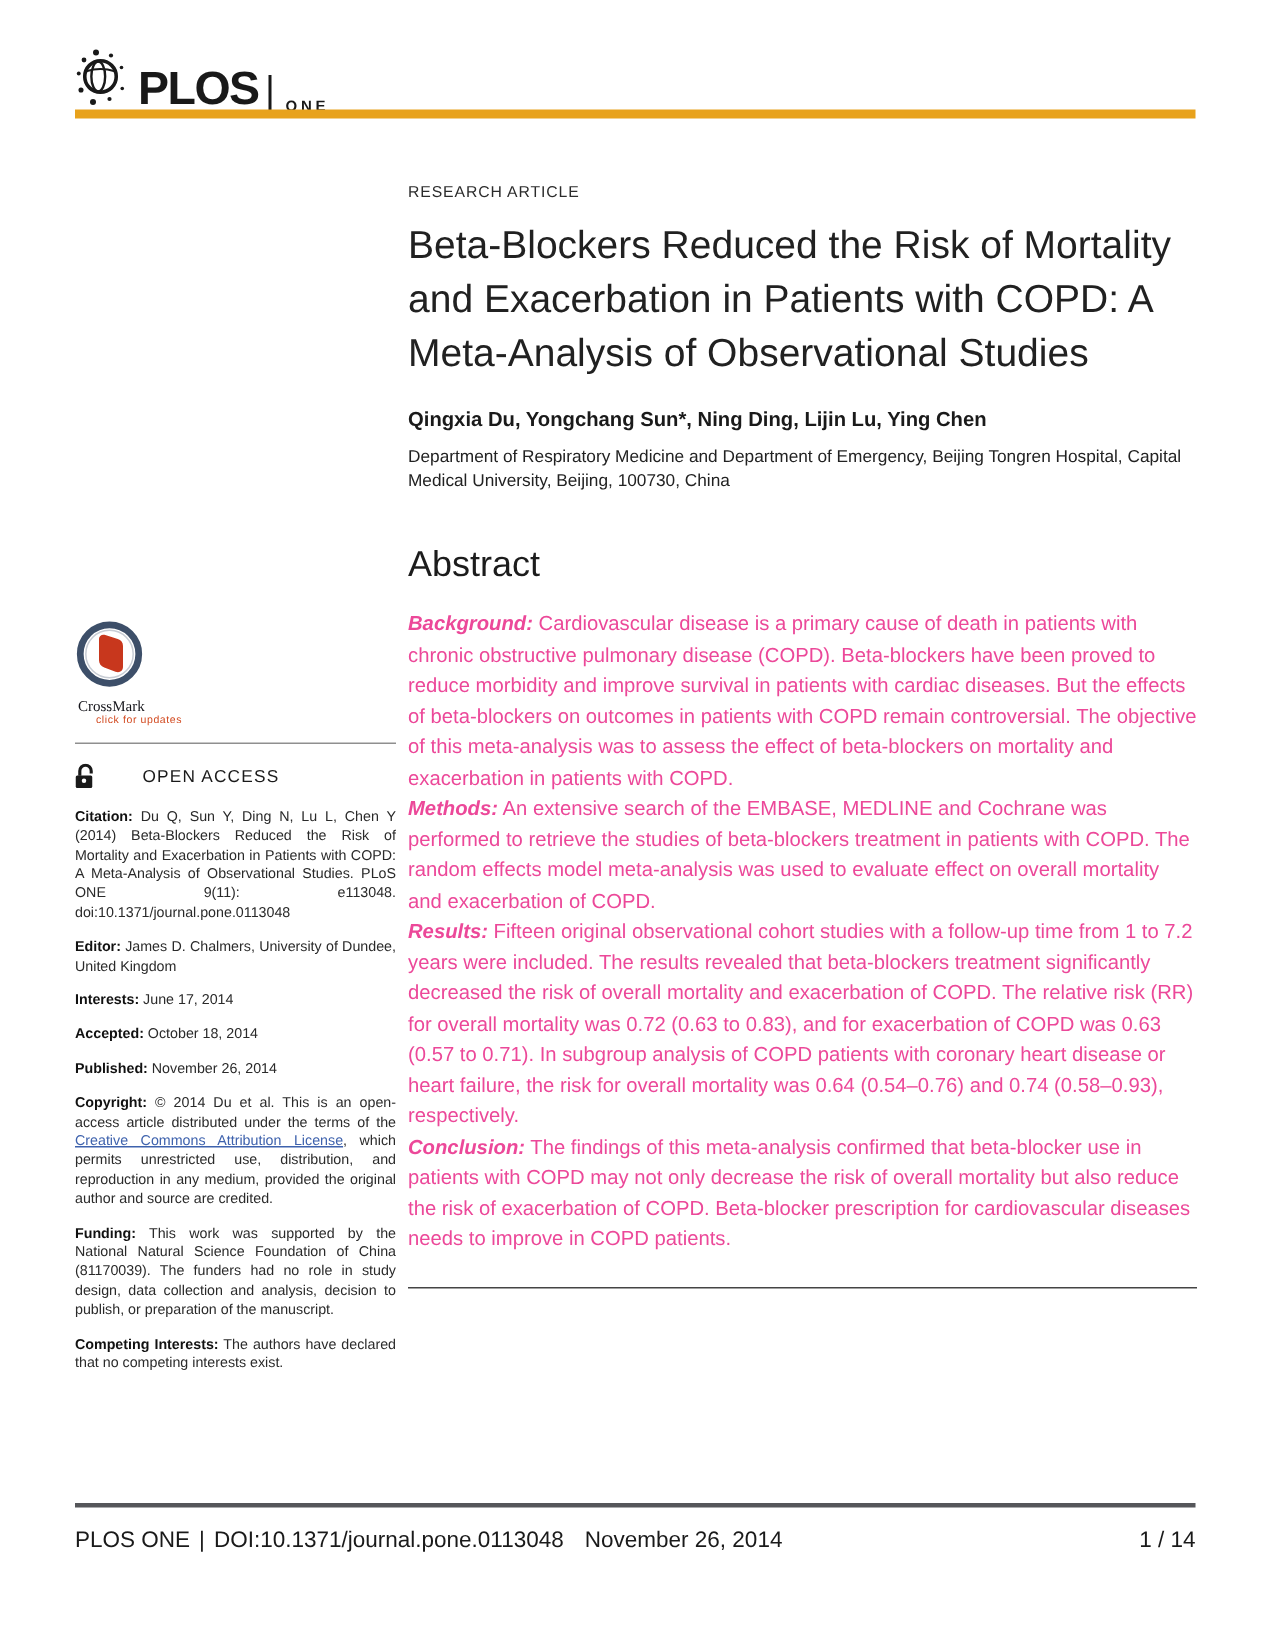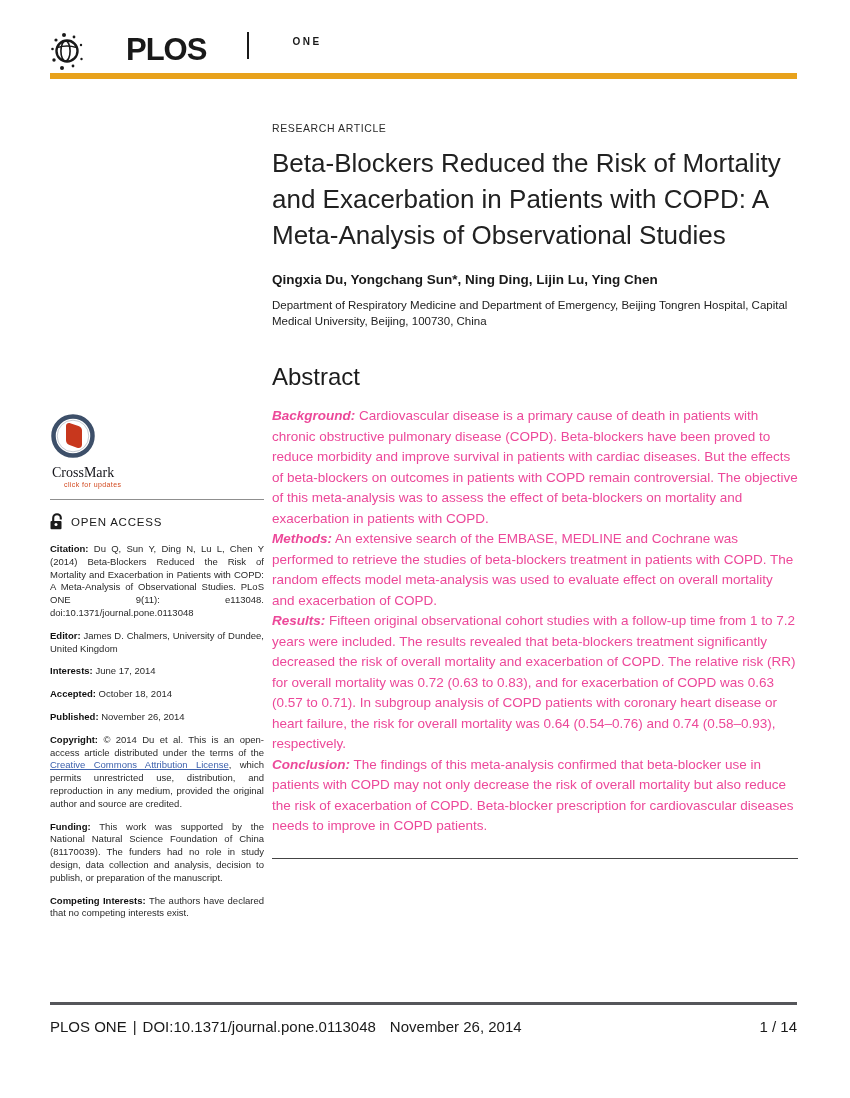--- a/index.html
+++ b/index.html
@@ -3,21 +3,21 @@
 <meta charset="utf-8">
 <style>
   * { margin:0; padding:0; box-sizing:border-box; }
   html,body { background:#ffffff; }
   .page {
     position:relative; width:850px; height:1098px; background:#ffffff;
     font-family:"Liberation Sans", sans-serif; color:#1a1a1a; overflow:hidden;
   }
 
   
-  .masthead { position:absolute; left:50px; top:32px; display:flex; align-items:flex-start;gap:34px; }
+  .masthead { position:absolute; left:50px; top:32px; display:flex; align-items:flex-end; }
   .globe { margin-right:6px; }
   .logo-plos { font-size:31px; font-weight:bold; letter-spacing:-1px; color:#191919; }
   .logo-divider { width:2px; height:27px; background:#191919; margin:0 9px 0 7px; }
   .logo-one { font-size:10px; font-weight:bold; letter-spacing:2.5px; color:#191919; margin-top:4px; }
   .gold-bar { position:absolute; left:50px; top:73px; width:747px; height:6px; }
 
   
   .main { position:absolute; left:272px; top:122px; width:526px; }
   .kicker { font-size:10.5px; letter-spacing:0.6px; color:#2b2b2b; }
   .title { margin-top:11px; font-size:26px; line-height:36px; font-weight:400; color:#212121; }
@@ -27,24 +27,24 @@
   .link { color:#3e62ad; text-decoration:underline; cursor:pointer; }
   .abstract-heading { margin-top:34px; font-size:24px; font-weight:400; color:#1c1c1c; }
   .abstract-body { margin-top:15px; font-size:13.5px; line-height:20.5px; color:#ec4899; }
   .abstract-body p { margin:0; }
   .sec-label { font-weight:bold; font-style:italic; }
   .abstract-rule { margin-top:21px; border:none; border-top:1px solid #444; height:0; width:100%; }
 
   
   .sidebar { position:absolute; left:50px; top:413px; width:214px; }
   .crossmark { width:120px; }
-  .cm-title { font-family:"Liberation Serif", serif; font-size:14px; color:#14141a; margin-top:2px; margin-left:2px; }
+  .cm-title { font-family:"Liberation Serif", serif; font-size:10px; color:#14141a; margin-top:2px; margin-left:2px; }
   .cm-sub { font-size:7px; color:#d2491f; margin-left:14px; letter-spacing:0.4px; }
   .side-rule { margin-top:11px; border:none; border-top:1.5px solid #8f8f8f; }
-  .open-access { margin-top:13px; display:flex; align-items:center; }
+  .open-access { margin-top:13px; display:flex; align-items:center;gap:24px; }
   .oa-label { font-size:11.5px; letter-spacing:0.8px; color:#1a1a1a; margin-left:6px; margin-top:1px; }
   .side-entries { margin-top:13px; }
   .side-entry { font-size:9.5px; line-height:12.8px; color:#2a2a2a; text-align:justify; margin-bottom:10px; }
   .side-entry b { color:#111; }
 
   
   .footer-rule { position:absolute; left:50px; top:1002px; width:747px; height:3px; background:#55565a; }
   .footer { position:absolute; left:50px; top:1018px; width:747px; display:flex; font-size:15px; color:#1a1a1a; }
   .footer .doi-part { margin-left:6px; }
   .footer .date-part { margin-left:14px; }

